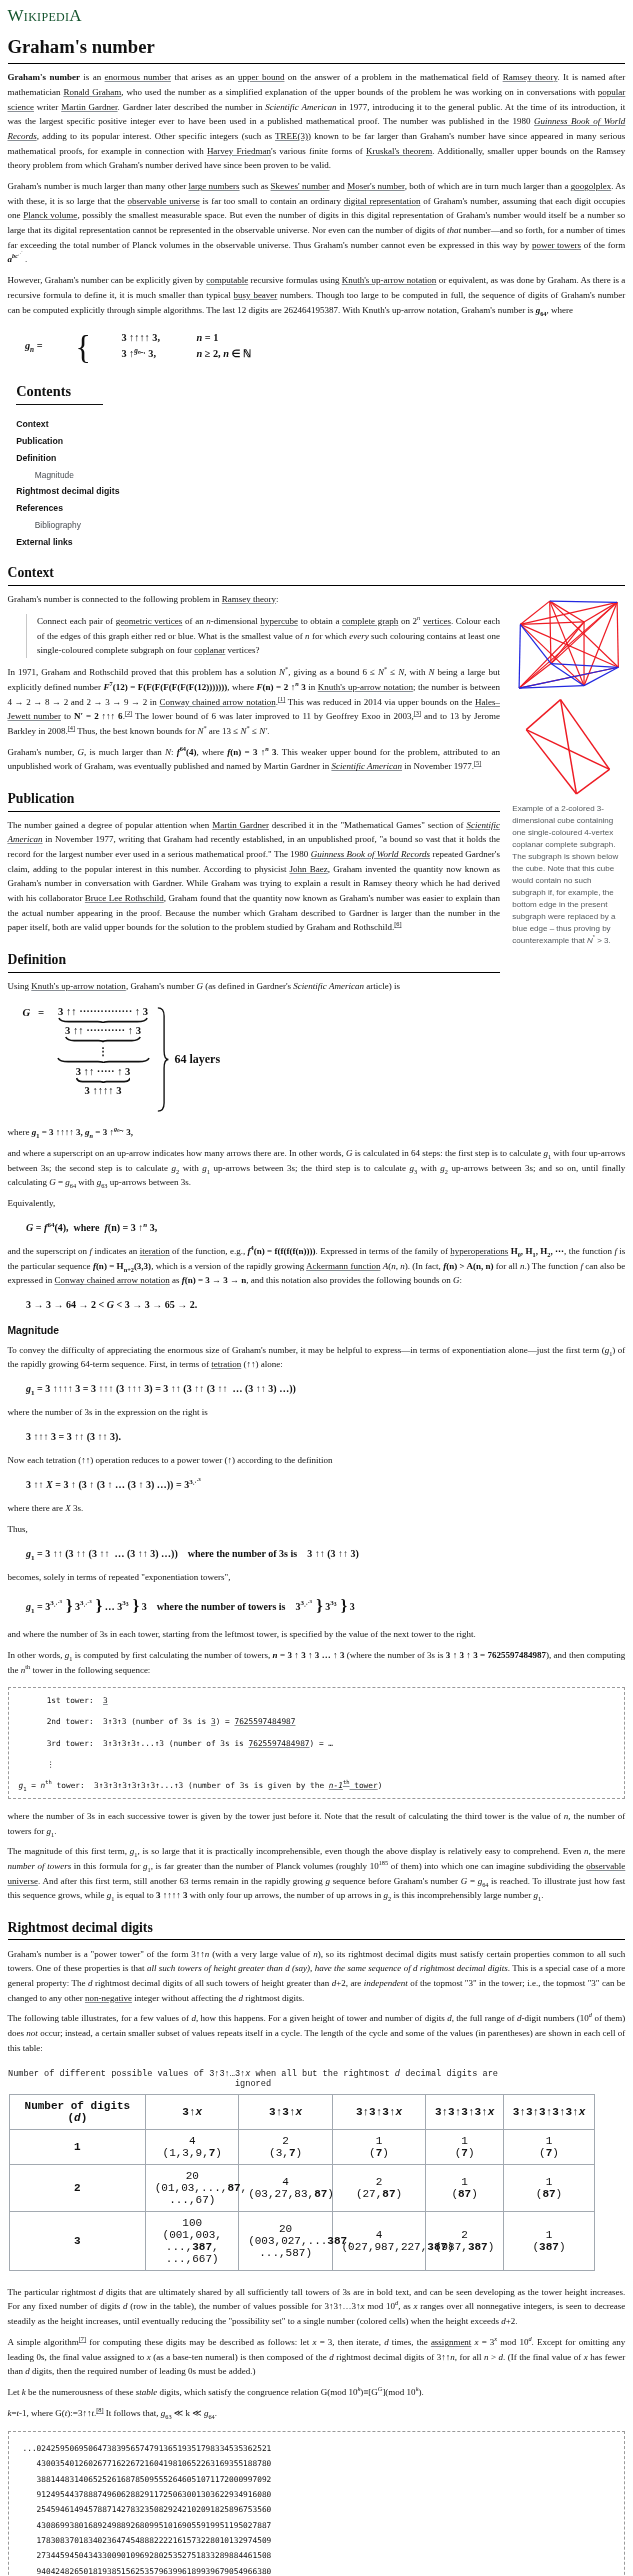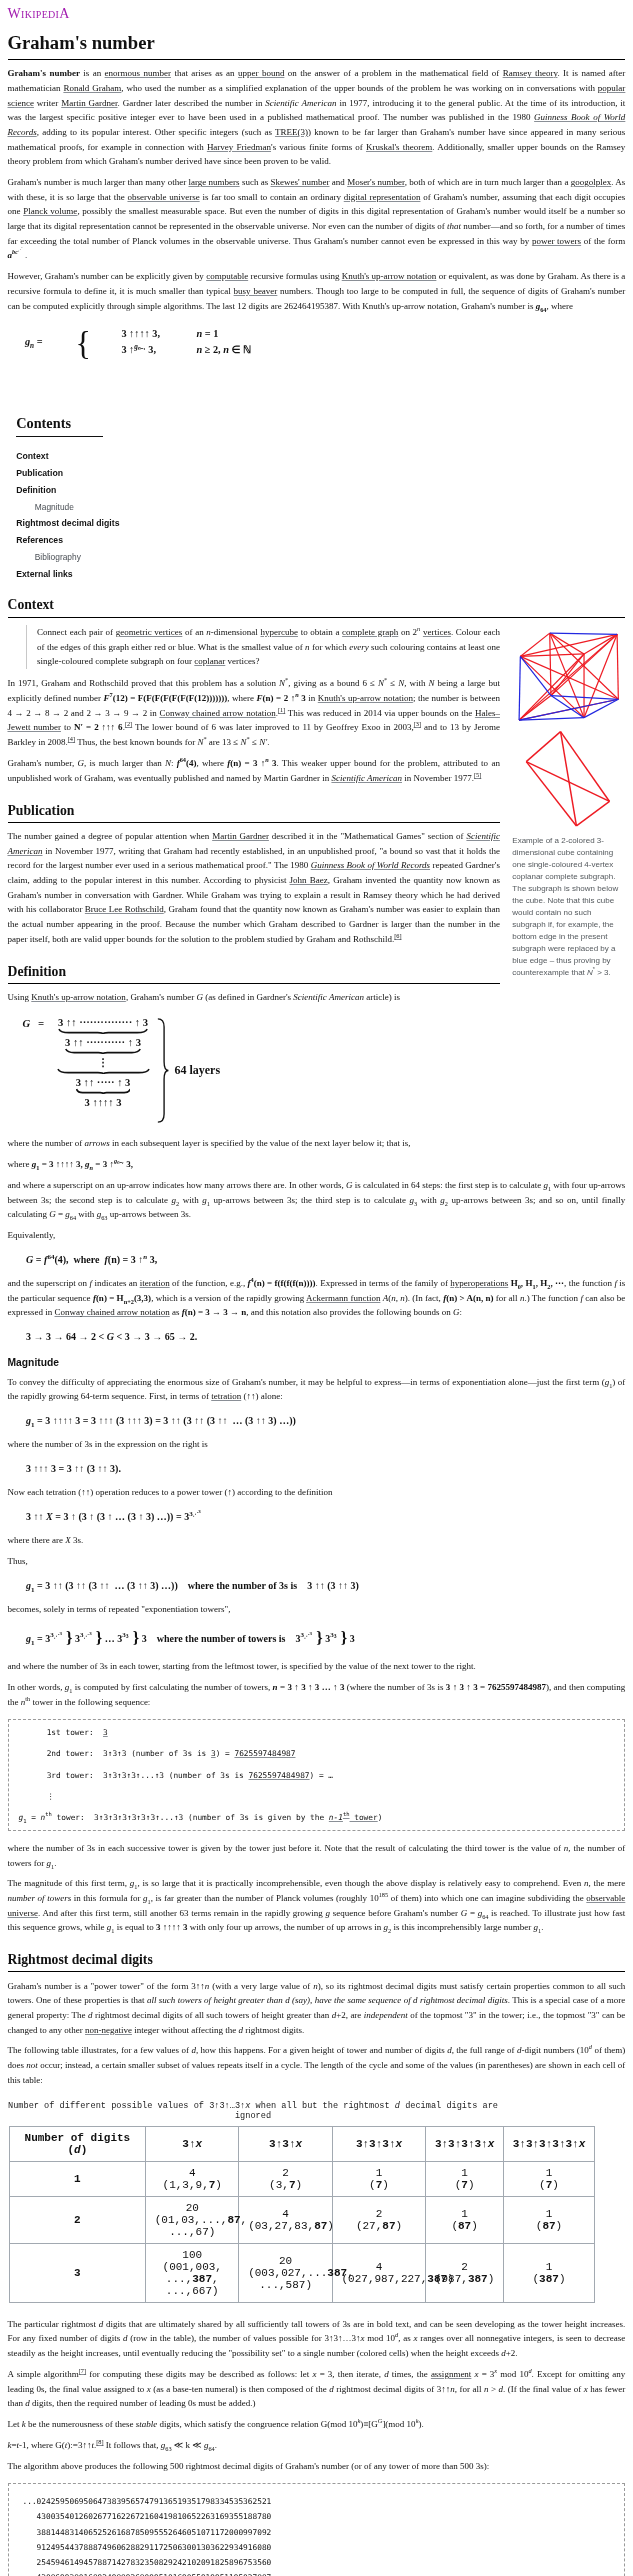--- a/index.html
+++ b/index.html
@@ -1,37 +1,37 @@
 <!DOCTYPE html>
 <html style="--red: #ee1c24; --blue: #2228e0;font-size:10px"><head>
 <meta charset="utf-8">
 <style>
   html,body{margin:0;padding:0;background:#fff;}
   body{width:634px;color:#111;font-family:"Liberation Serif",serif;}
   .page{box-sizing:border-box;width:634px;min-height:2576px;padding:6.2px 8.7px 0 7.5px;}
-  .logo{font-size:14px;letter-spacing:0.3px;color:#a21caf;font-variant:small-caps;}
+  .logo{font-size:17px;letter-spacing:0.3px;color:#14532d;font-variant:small-caps;}
   h1{font-size:18.6px;margin:10px 0 5px;border-bottom:1.2px solid #000;padding-bottom:5px;font-weight:bold;}
   h2{font-size:13.7px;margin:17.4px 0 6.2px;border-bottom:1px solid #000;padding-bottom:3.1px;font-weight:bold;overflow:hidden;}
   h3{font-family:"Liberation Sans",sans-serif;font-size:10.3px;font-weight:bold;margin:15px 0 5px;}
   p{font-size:9px;line-height:1.63;margin:6.2px 0;text-align:justify;}
   .i{font-style:italic}.b{font-weight:bold}.bi{font-weight:bold;font-style:italic}
   .lk{text-decoration:underline;text-decoration-color:#8a8f96;text-underline-offset:1.2px;}
   sup{font-size:70%;line-height:0;}
   sub{font-size:70%;line-height:0;}
   sup.sup2{font-size:5.6px;vertical-align:4.3px;}
   sup.sup3{font-size:5px;vertical-align:6.8px;}
   .brc{font-size:165%;vertical-align:-1.2px;font-weight:bold;}
   
   .pw{display:flex;align-items:center;margin:12.4px 0 13.7px 17.4px;font-size:10.3px;gap:28px;}
   .pwbrace{font-size:32px;font-weight:normal;line-height:1;transform:scaleY(1.05);margin:0 2.5px 0 5px;}
   .cases .crow{display:flex;white-space:pre;line-height:1.5;}
   .cases .cl{min-width:75px;}
   
   .toc{margin:21px 0 18.6px 8.7px;font-family:"Liberation Sans",sans-serif;}
-  .toc-title{font-family:"Liberation Serif",serif;font-size:14.3px;font-weight:bold;border-bottom:1px solid #111;display:inline-block;padding:0 32px 4.3px 0;margin-bottom:7.5px;margin-top:36px;}
+  .toc-title{font-family:"Liberation Serif",serif;font-size:14.3px;font-weight:bold;border-bottom:1px solid #111;display:inline-block;padding:0 32px 4.3px 0;margin-bottom:7.5px;}
   .toc1{font-weight:bold;color:#141414;font-size:8.7px;margin:6.8px 0;}
   .toc2{font-weight:normal;color:#4a4f55;font-size:8.4px;margin:1.9px 0 1.9px 18.6px;}
   
   .figure{float:right;width:113px;margin:3.7px 0 7.5px 12.4px;}
   .figure svg{display:block;}
   .figcap{color:#54595d;font-family:"Liberation Sans",sans-serif;font-size:8px;line-height:1.5;margin-top:6.2px;text-align:left;}
   blockquote{margin:7.5px 0 7.5px 18.6px;padding-left:10px;border-left:1.2px solid #c8c8c8;}
   blockquote p{margin:3.7px 0;}
   
   .disp{margin:11.2px 0 11.2px 18.6px;font-size:10px;font-weight:bold;white-space:pre-wrap;text-align:left;}
@@ -134,20 +134,21 @@
           <path class="red" d="M62,6 L142,120"></path>
           <path class="red" d="M62,6 L88,160"></path>
         <path class="red" d="M6,55 L142,120"></path>
           <path class="red" d="M6,55 L88,160"></path>
           <path class="red" d="M142,120 L88,160"></path>
       </g>
     </svg>
     <div class="figcap"><span>Example of a 2-colored 3-dimensional cube containing one single-coloured 4-vertex coplanar complete subgraph. The subgraph is shown below the cube. Note that this cube would contain no such subgraph if, for example, the bottom edge in the present subgraph were replaced by a blue edge – thus proving by counterexample that </span><span class="i">N</span><sup class="sup">*</sup><span> &gt; 3.</span></div>
   </div>
 
+  <p><span>Graham's number is connected to the following problem in </span><span class="lk">Ramsey theory</span><span>:</span></p>
   <blockquote>
     <p><span>Connect each pair of </span><span class="lk">geometric vertices</span><span> of an </span><span class="i">n</span><span>-dimensional </span><span class="lk">hypercube</span><span> to obtain a </span><span class="lk">complete graph</span><span> on 2</span><sup class="sup i">n</sup><span> </span><span class="lk">vertices</span><span>. Colour each of the edges of this graph either red or blue. What is the smallest value of </span><span class="i">n</span><span> for which </span><span class="i">every</span><span> such colouring contains at least one single-coloured complete subgraph on four </span><span class="lk">coplanar</span><span> vertices?</span></p>
   </blockquote>
   <p><span>In 1971, Graham and Rothschild proved that this problem has a solution </span><span class="i">N</span><sup class="sup">*</sup><span>, giving as a bound 6 ≤ </span><span class="i">N</span><sup class="sup">*</sup><span> ≤ </span><span class="i">N</span><span>, with </span><span class="i">N</span><span> being a large but explicitly defined number </span><span class="bi">F</span><sup class="sup b">7</sup><span class="b">(12) = F(F(F(F(F(F(F(12)))))))</span><span>, where </span><span class="bi">F</span><span class="b">(n) = 2 ↑</span><sup class="sup bi">n</sup><span class="b"> 3</span><span> in </span><span class="lk">Knuth's up-arrow notation</span><span>; the number is between 4 → 2 → 8 → 2 and 2 → 3 → 9 → 2 in </span><span class="lk">Conway chained arrow notation</span><span>.</span><sup class="sup lk">[1]</sup><span> This was reduced in 2014 via upper bounds on the </span><span class="lk">Hales–Jewett number</span><span> to </span><span class="b">N′ = 2 ↑↑↑ 6</span><span>.</span><sup class="sup lk">[2]</sup><span> The lower bound of 6 was later improved to 11 by Geoffrey Exoo in 2003,</span><sup class="sup lk">[3]</sup><span> and to 13 by Jerome Barkley in 2008.</span><sup class="sup lk">[4]</sup><span> Thus, the best known bounds for </span><span class="i">N</span><sup class="sup">*</sup><span> are 13 ≤ </span><span class="i">N</span><sup class="sup">*</sup><span> ≤ </span><span class="i">N′</span><span>.</span></p>
   <p><span>Graham's number, </span><span class="i">G</span><span>, is much larger than </span><span class="i">N</span><span>: </span><span class="bi">f</span><sup class="sup b">64</sup><span class="b">(4)</span><span>, where </span><span class="bi">f</span><span class="b">(n) = 3 ↑</span><sup class="sup bi">n</sup><span class="b"> 3</span><span>. This weaker upper bound for the problem, attributed to an unpublished work of Graham, was eventually published and named by Martin Gardner in </span><span class="i lk">Scientific American</span><span> in November 1977.</span><sup class="sup lk">[5]</sup></p>
 
   <h2>Publication</h2>
   <p><span>The number gained a degree of popular attention when </span><span class="lk">Martin Gardner</span><span> described it in the "Mathematical Games" section of </span><span class="i lk">Scientific American</span><span> in November 1977, writing that Graham had recently established, in an unpublished proof, "a bound so vast that it holds the record for the largest number ever used in a serious mathematical proof." The 1980 </span><span class="i lk">Guinness Book of World Records</span><span> repeated Gardner's claim, adding to the popular interest in this number. According to physicist </span><span class="lk">John Baez</span><span>, Graham invented the quantity now known as Graham's number in conversation with Gardner. While Graham was trying to explain a result in Ramsey theory which he had derived with his collaborator </span><span class="lk">Bruce Lee Rothschild</span><span>, Graham found that the quantity now known as Graham's number was easier to explain than the actual number appearing in the proof. Because the number which Graham described to Gardner is larger than the number in the paper itself, both are valid upper bounds for the solution to the problem studied by Graham and Rothschild.</span><sup class="sup lk">[6]</sup></p>
 
   <h2>Definition</h2>
@@ -183,21 +184,20 @@
       <div class="layer">
         <div class="trow">3 ↑↑↑↑ 3</div>
       </div>
     </div>
     <svg class="bigbrace" width="13.7" height="107" viewBox="0 0 22 172">
       <path d="M3,3 Q13,3 13,16 L13,72 Q13,86 20,86 Q13,86 13,100 L13,156 Q13,169 3,169" fill="none" stroke="#111" stroke-width="2.2"></path>
     </svg>
     <div class="tlabel">64 layers</div>
   </div>
 
-  <p><span>where the number of </span><span class="i">arrows</span><span> in each subsequent layer is specified by the value of the next layer below it; that is,</span></p>
   <p><span>where </span><span class="bi">g</span><sub class="sub b">1</sub><span class="b"> = 3 ↑↑↑↑ 3,  </span><span class="bi">g</span><sub class="sub bi">n</sub><span class="b"> = 3 ↑</span><sup class="sup bi">gₙ₋₁</sup><span class="b"> 3,</span></p>
   <p><span>and where a superscript on an up-arrow indicates how many arrows there are. In other words, </span><span class="i">G</span><span> is calculated in 64 steps: the first step is to calculate </span><span class="i">g</span><sub class="sub">1</sub><span> with four up-arrows between 3s; the second step is to calculate </span><span class="i">g</span><sub class="sub">2</sub><span> with </span><span class="i">g</span><sub class="sub">1</sub><span> up-arrows between 3s; the third step is to calculate </span><span class="i">g</span><sub class="sub">3</sub><span> with </span><span class="i">g</span><sub class="sub">2</sub><span> up-arrows between 3s; and so on, until finally calculating </span><span class="i">G</span><span> = </span><span class="i">g</span><sub class="sub">64</sub><span> with </span><span class="i">g</span><sub class="sub">63</sub><span> up-arrows between 3s.</span></p>
   <p><span>Equivalently,</span></p>
   <div class="disp"><span class="bi">G</span><span class="b"> = </span><span class="bi">f</span><sup class="sup b">64</sup><span class="b">(4),  where  </span><span class="bi">f</span><span class="b">(n) = 3 ↑</span><sup class="sup bi">n</sup><span class="b"> 3,</span></div>
   <p><span>and the superscript on </span><span class="i">f</span><span> indicates an </span><span class="lk">iteration</span><span> of the function, e.g., </span><span class="bi">f</span><sup class="sup b">4</sup><span class="b">(n) = f(f(f(f(n))))</span><span>. Expressed in terms of the family of </span><span class="lk">hyperoperations</span><span> </span><span class="b">H</span><sub class="sub b">0</sub><span class="b">, </span><span class="b">H</span><sub class="sub b">1</sub><span class="b">, </span><span class="b">H</span><sub class="sub b">2</sub><span class="b">, ⋯</span><span>, the function </span><span class="i">f</span><span> is the particular sequence </span><span class="bi">f</span><span class="b">(n) = H</span><sub class="sub b">n+2</sub><span class="b">(3,3)</span><span>, which is a version of the rapidly growing </span><span class="lk">Ackermann function</span><span> </span><span class="i">A</span><span>(</span><span class="i">n</span><span>, </span><span class="i">n</span><span>). (In fact, </span><span class="bi">f</span><span class="b">(n) &gt; A(n, n)</span><span> for all </span><span class="i">n</span><span>.) The function </span><span class="i">f</span><span> can also be expressed in </span><span class="lk">Conway chained arrow notation</span><span> as </span><span class="bi">f</span><span class="b">(n) = 3 → 3 → n</span><span>, and this notation also provides the following bounds on </span><span class="i">G</span><span>:</span></p>
   <div class="disp"><span class="b">3 → 3 → 64 → 2 &lt; </span><span class="bi">G</span><span class="b"> &lt; 3 → 3 → 65 → 2.</span></div>
 
   <h3>Magnitude</h3>
   <p><span>To convey the difficulty of appreciating the enormous size of Graham's number, it may be helpful to express—in terms of exponentiation alone—just the first term (</span><span class="i">g</span><sub class="sub">1</sub><span>) of the rapidly growing 64-term sequence. First, in terms of </span><span class="lk">tetration</span><span> (</span><span class="b">↑↑</span><span>) alone:</span></p>
   <div class="disp"><span class="bi">g</span><sub class="sub b">1</sub><span class="b"> = 3 ↑↑↑↑ 3 = 3 ↑↑↑ (3 ↑↑↑ 3) = 3 ↑↑ (3 ↑↑ (3 ↑↑  … (3 ↑↑ 3) …))</span></div>
@@ -313,21 +313,20 @@
             </td>
         </tr>
       </tbody>
     </table>
   </div>
 
   <p><span>The particular rightmost </span><span class="i">d</span><span> digits that are ultimately shared by all sufficiently tall towers of 3s are in bold text, and can be seen developing as the tower height increases. For any fixed number of digits </span><span class="i">d</span><span> (row in the table), the number of values possible for 3↑3↑…3↑</span><span class="i">x</span><span> mod 10</span><sup class="sup i">d</sup><span>, as </span><span class="i">x</span><span> ranges over all nonnegative integers, is seen to decrease steadily as the height increases, until eventually reducing the "possibility set" to a single number (colored cells) when the height exceeds </span><span class="i">d</span><span>+2.</span></p>
   <p><span>A simple algorithm</span><sup class="sup lk">[7]</sup><span> for computing these digits may be described as follows: let </span><span class="i">x</span><span> = 3, then iterate, </span><span class="i">d</span><span> times, the </span><span class="lk">assignment</span><span> </span><span class="i">x</span><span> = 3</span><sup class="sup i">x</sup><span> mod 10</span><sup class="sup i">d</sup><span>. Except for omitting any leading 0s, the final value assigned to </span><span class="i">x</span><span> (as a base-ten numeral) is then composed of the </span><span class="i">d</span><span> rightmost decimal digits of 3↑↑</span><span class="i">n</span><span>, for all </span><span class="i">n</span><span> &gt; </span><span class="i">d</span><span>. (If the final value of </span><span class="i">x</span><span> has fewer than </span><span class="i">d</span><span> digits, then the required number of leading 0s must be added.)</span></p>
   <p><span>Let </span><span class="i">k</span><span> be the numerousness of these </span><span class="i">stable</span><span> digits, which satisfy the congruence relation G(mod 10</span><sup class="sup i">k</sup><span>)≡[G</span><sup class="sup i">G</sup><span>](mod 10</span><sup class="sup i">k</sup><span>).</span></p>
   <p><span class="i">k</span><span>=</span><span class="i">t</span><span>-1, where G(</span><span class="i">t</span><span>):=3↑↑</span><span class="i">t</span><span>.</span><sup class="sup lk">[8]</sup><span> It follows that, </span><span class="i">g</span><sub class="sub">63</sub><span> ≪ k ≪ </span><span class="i">g</span><sub class="sub">64</sub><span>.</span></p>
-  <p><span>The algorithm above produces the following 500 rightmost decimal digits of Graham's number (or of any tower of more than 500 3s):</span></p>
 
   <div class="codeblock digits">
 
   <div>...02425950695064738395657479136519351798334535362521</div>
       <div>   43003540126026771622672160419810652263169355188780</div>
       <div>   38814483140652526168785095552646051071172000997092</div>
       <div>   91249544378887496062882911725063001303622934916080</div>
       <div>   25459461494578871427832350829242102091825896753560</div>
       <div>   43086993801689249889268099510169055919951195027887</div>
       <div>   17830837018340236474548882222161573228010132974509</div>

